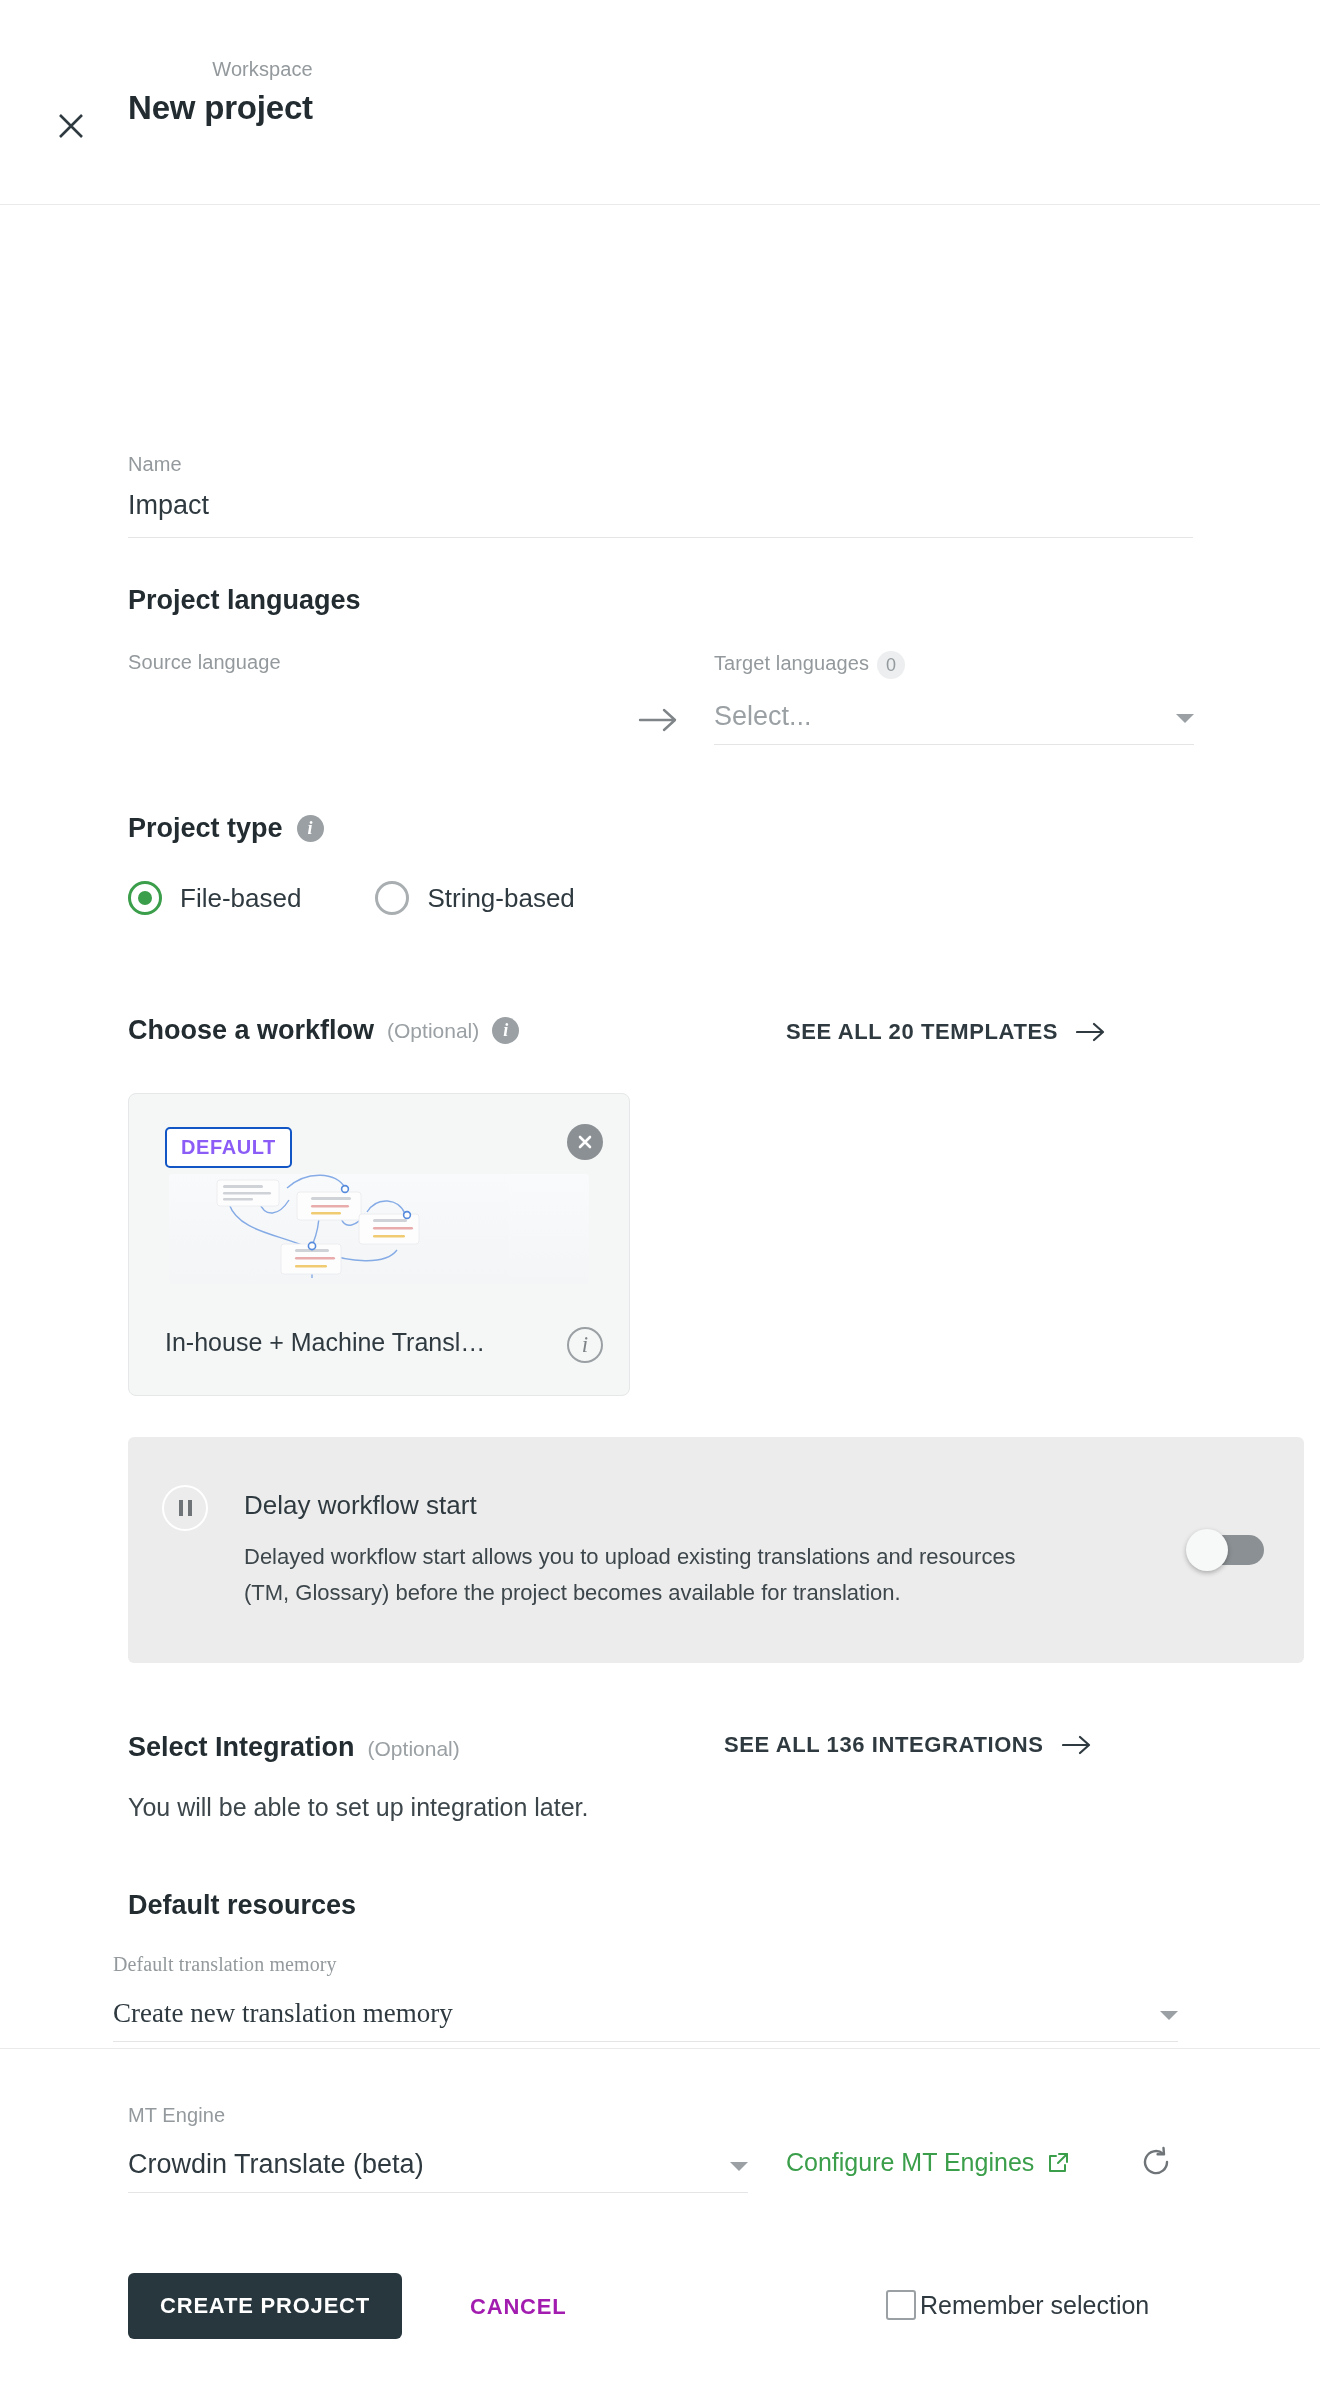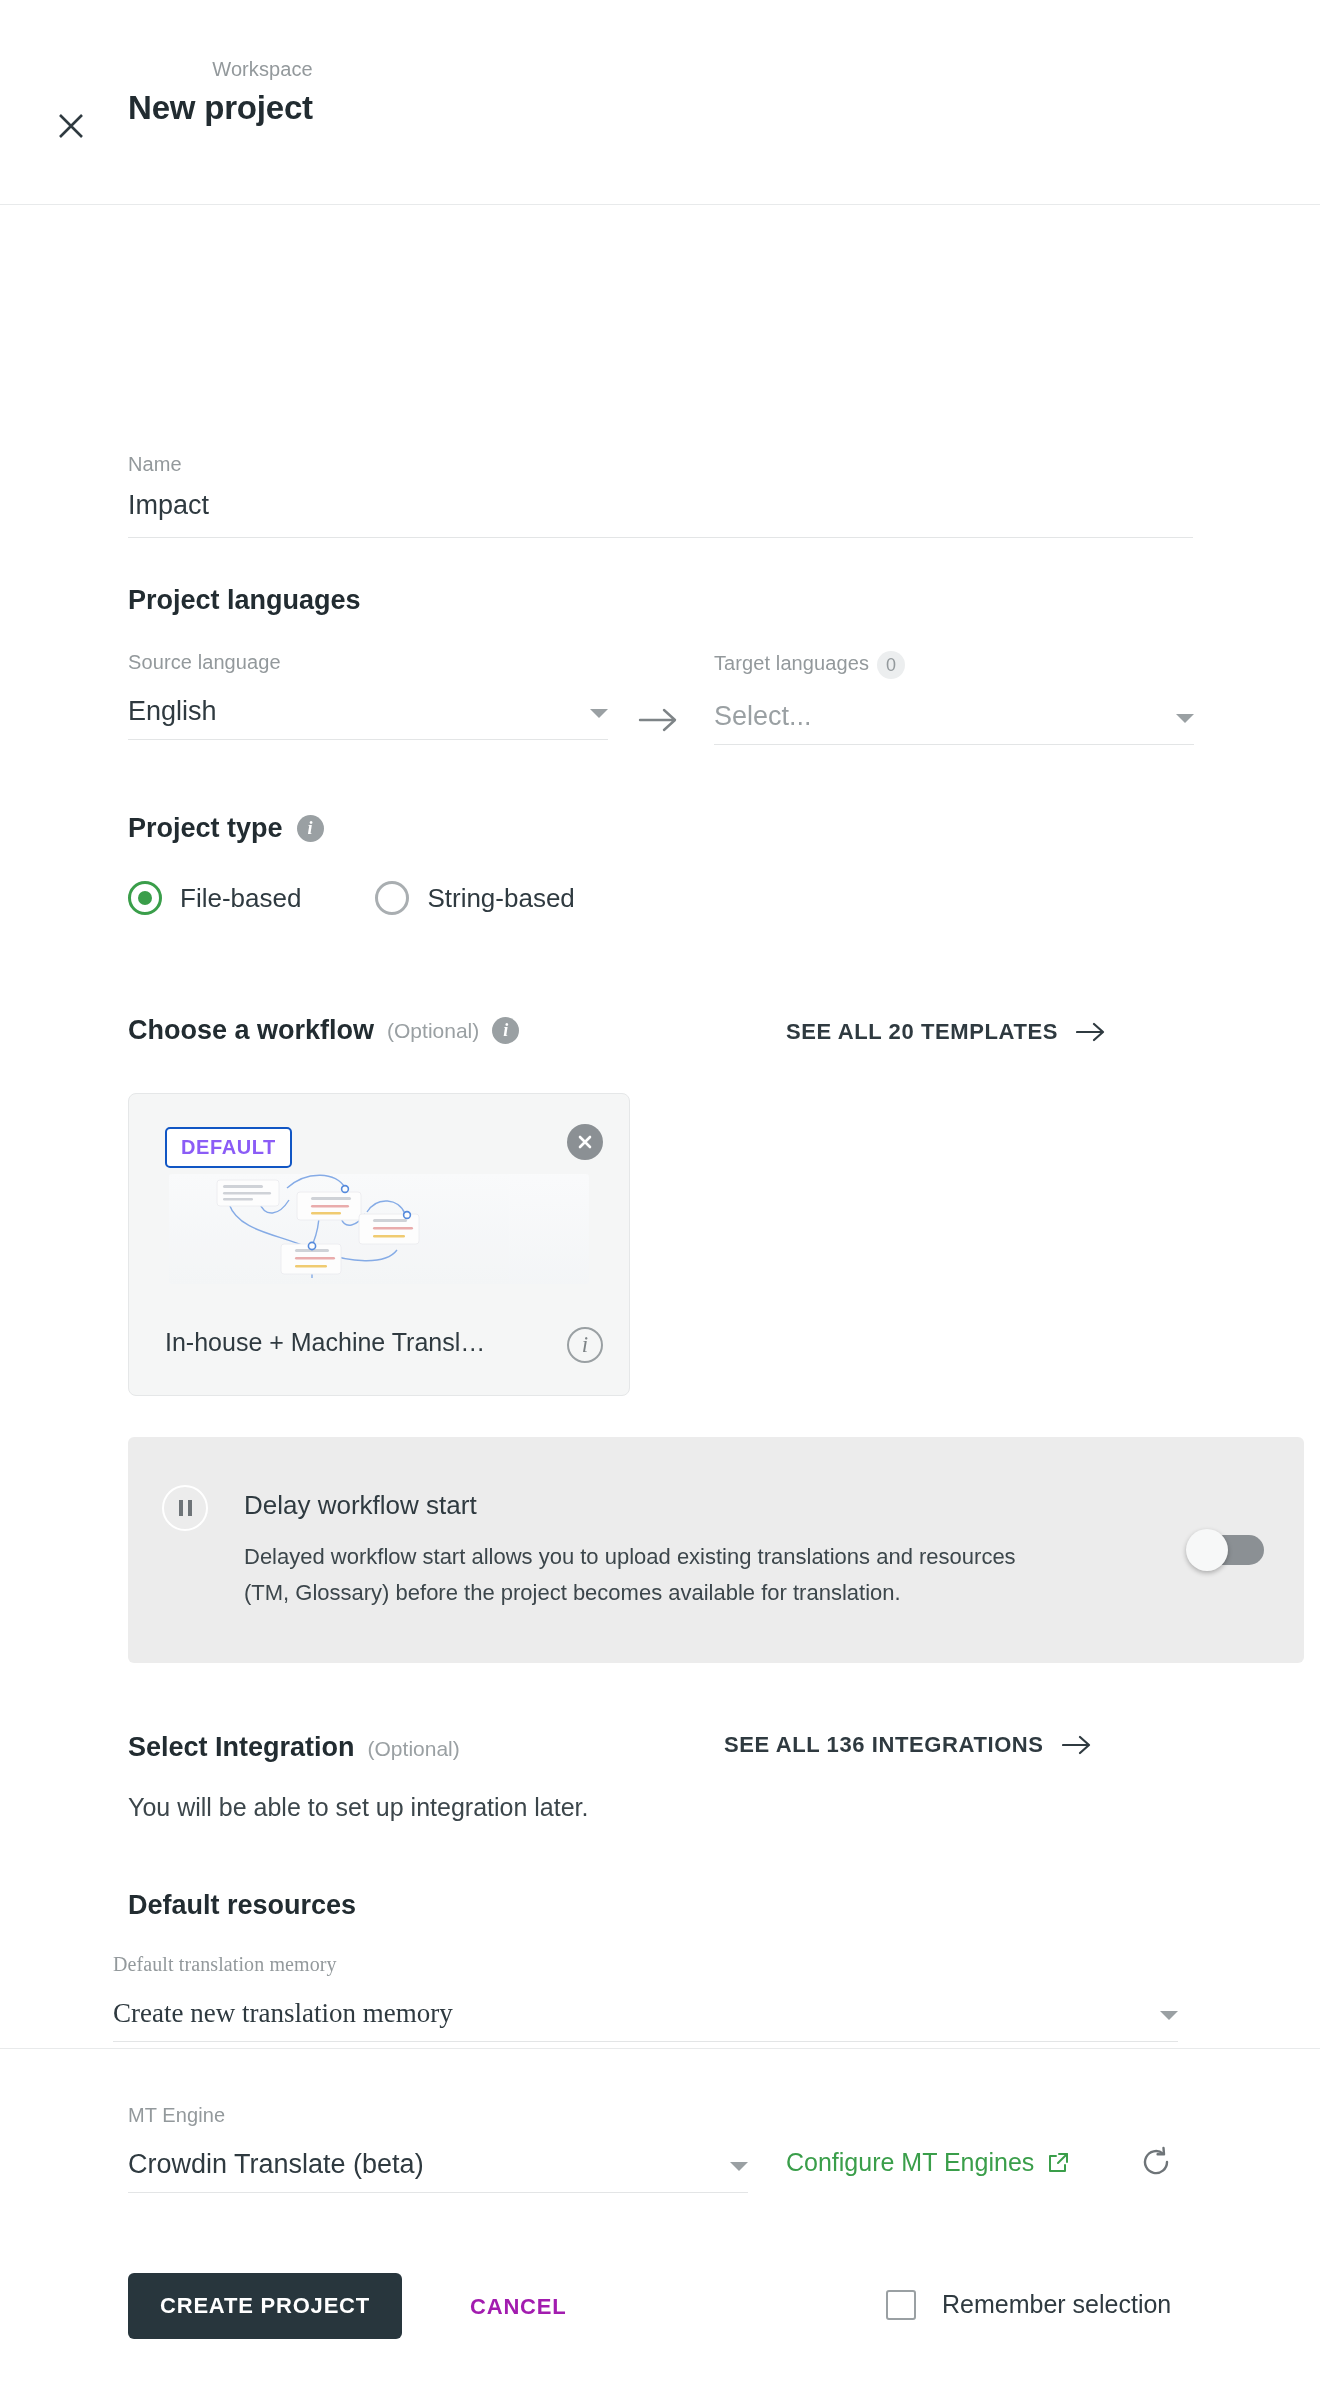--- a/index.html
+++ b/index.html
@@ -304,21 +304,21 @@
   #cancel-btn {
     left: 470px; top: 2294px;
     font-size: 22px;
     font-weight: bold;
     letter-spacing: .8px;
     color: #a21caf;
     cursor: pointer;
   }
   #remember-selection {
     left: 886px; top: 2290px;
-    display: flex; align-items: flex-start; gap: 26px;
+    display: flex; align-items: center; gap: 4px;
     cursor: pointer;
   }
   .checkbox {
     width: 30px; height: 30px;
     border: 2px solid #9aa0a3;
     border-radius: 3px;
   }
   .cb-label { font-size: 25px; color: #2f3a40; }
 </style>
 </head>
@@ -340,24 +340,20 @@
 
   <div class="col" id="name-field">
     <div class="field-label">Name</div>
     <div class="field-value underline">Impact</div>
   </div>
 
   <div class="col section-title" id="project-languages-heading">Project languages</div>
 
   <div class="col" id="source-language-field">
     <div class="field-label">Source language</div>
-    <div class="select-row underline">
-      <span class="field-value">English</span>
-      <span class="caret"></span>
-    </div>
   </div>
 
   <div class="col" id="lang-arrow">
     <svg width="42" height="30" viewBox="0 0 42 30">
       <path d="M2 15 H36 M26 5 L37 15 L26 25" stroke="#7e8487" stroke-width="2.4" fill="none" stroke-linecap="round" stroke-linejoin="round"></path>
     </svg>
   </div>
 
   <div class="col" id="target-language-field">
     <div class="field-label">

